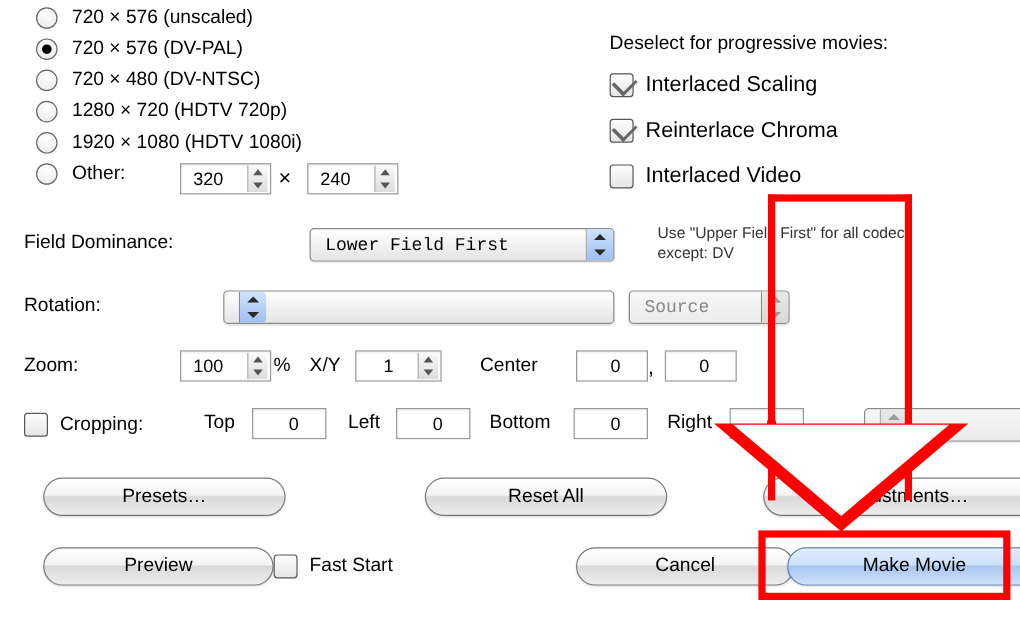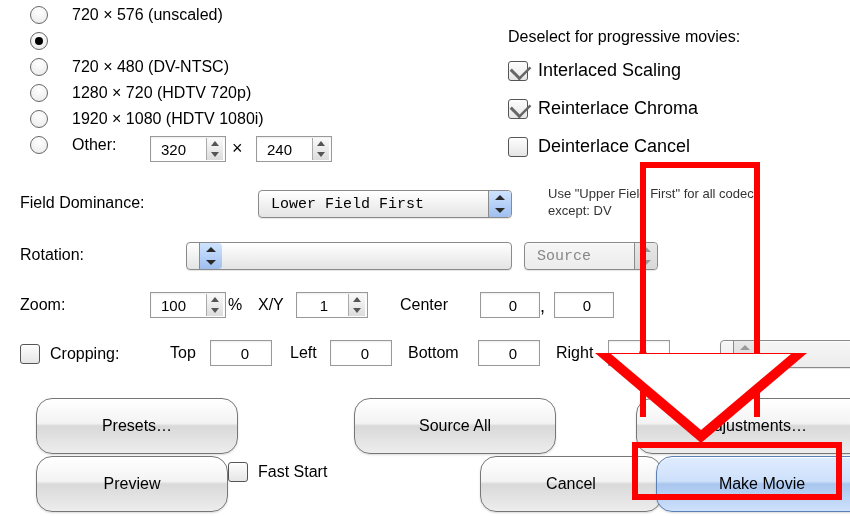--- a/index.html
+++ b/index.html
@@ -13,21 +13,21 @@
     color: #000;
     position: relative;
     overflow: hidden;
   }
 
   
   .radio-row {
     position: absolute;
     display: flex;
     align-items: center;
-    gap: 24px;
+    gap: 12px;
   }
   .radio {
     width: 16px; height: 16px;
     border: 1px solid #666;
     border-radius: 50%;
     background: radial-gradient(circle at 50% 30%, #fff, #e8e8e8);
     box-shadow: inset 0 1px 1px rgba(255,255,255,0.8);
     display: inline-block;
     position: relative;
   }
@@ -150,21 +150,21 @@
   .pill {
     position: absolute;
     height: 30px;
     border: 1px solid #777;
     border-radius: 16px;
     background: linear-gradient(#ffffff 0%, #f3f3f3 45%, #d9d9d9 50%, #ededed 100%);
     box-shadow: inset 0 1px 0 rgba(255,255,255,0.9), 0 1px 2px rgba(0,0,0,0.15);
     display: flex; align-items: center; justify-content: center;
     font-size: 16px;
     color: #000;
-    padding: 12px 20px;
+    padding: 0 20px;
   }
   .pill.default {
     background: linear-gradient(#e0ecff 0%, #cde0fa 45%, #a9c6ef 50%, #cfe1fb 100%);
     border-color: #5a7fb5;
   }
 
   .hint { position: absolute; font-size: 13px; color: #333; line-height: 1.3; }
 
   .x-sym {
     position: absolute;
@@ -212,20 +212,21 @@
 </style>
 </head>
 <body>
 
 <div class="radio-row" style="left:30px; top:6px;">
   <span class="radio"></span>
   <span class="radio-label">720 × 576  (unscaled)</span>
 </div>
 <div class="radio-row" style="left:30px; top:32px;">
   <span class="radio on"></span>
+  <span class="radio-label">720 × 576  (DV-PAL)</span>
 </div>
 <div class="radio-row" style="left:30px; top:58px;">
   <span class="radio"></span>
   <span class="radio-label">720 × 480  (DV-NTSC)</span>
 </div>
 <div class="radio-row" style="left:30px; top:84px;">
   <span class="radio"></span>
   <span class="radio-label">1280 × 720  (HDTV 720p)</span>
 </div>
 <div class="radio-row" style="left:30px; top:110px;">
@@ -250,21 +251,21 @@
 <div class="checkbox-row" style="left:508px; top:60px;">
   <span class="checkbox on"></span>
   <span class="check-label">Interlaced Scaling</span>
 </div>
 <div class="checkbox-row" style="left:508px; top:98px;">
   <span class="checkbox on"></span>
   <span class="check-label">Reinterlace Chroma</span>
 </div>
 <div class="checkbox-row" style="left:508px; top:136px;">
   <span class="checkbox"></span>
-  <span class="check-label">Deinterlace Cancel</span>
+  <span class="check-label">Interlaced Video</span>
 </div>
 
 <div class="label" style="left:20px; top:194px;">Field Dominance:</div>
 <div class="dropdown" style="left:258px; top:190px; width:240px;">
   <span class="dd-text">Lower Field First</span>
   <span class="dd-cap"></span>
 </div>
 <div class="hint" style="left:548px; top:186px; width:230px;">Use "Upper Field First" for all codecs except: DV</div>
 
 <div class="label" style="left:20px; top:246px;">Rotation:</div>
@@ -317,21 +318,21 @@
   <span class="value">0</span>
 </div>
 <div class="dropdown disabled" style="left:704px; top:340px; width:128px;">
   <span class="dd-cap"></span>
 </div>
 
 <div class="pill" style="left:36px; top:398px; width:160px;">
   <span>Presets…</span>
 </div>
 <div class="pill" style="left:354px; top:398px; width:160px;">
-  <span>Source All</span>
+  <span>Reset All</span>
 </div>
 <div class="pill" style="left:636px; top:398px; width:196px;">
   <span>Adjustments…</span>
 </div>
 
 <div class="pill" style="left:36px; top:456px; width:150px;">
   <span>Preview</span>
 </div>
 <div class="checkbox-row" style="left:228px; top:462px;">
   <span class="checkbox"></span>

